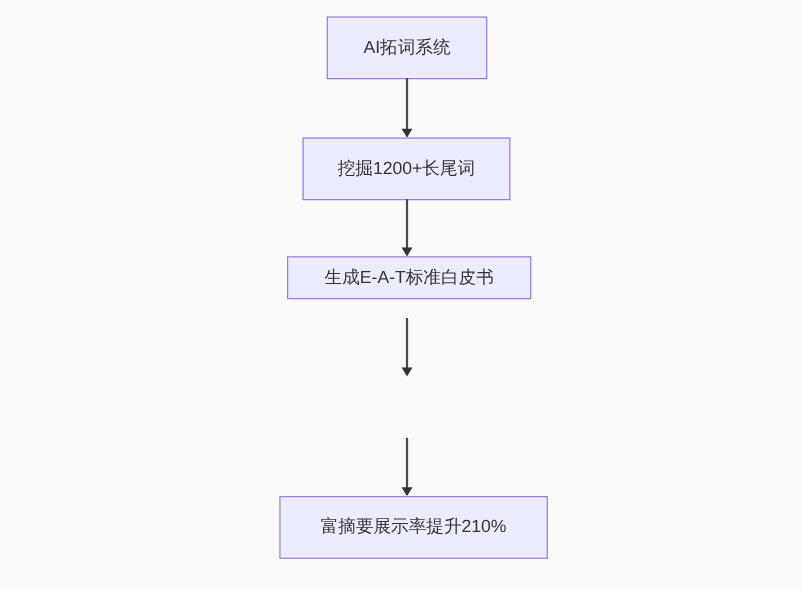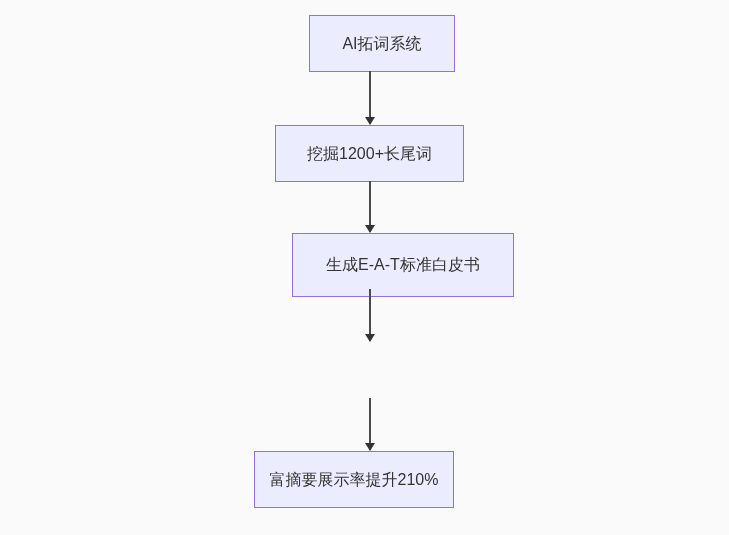--- a/index.html
+++ b/index.html
@@ -18,25 +18,25 @@
     border: 1.5px solid #9370db;
     color: #333333;
     font-size: 16px;
     line-height: 1;
     display: flex;
     align-items: center;
     justify-content: center;
     text-align: center;
     white-space: nowrap;
   }
-  .n0 { left: 297px; top:  15px; width: 146px; height: 57px; margin-left: 12px; }
+  .n0 { left: 297px; top:  15px; width: 146px; height: 57px; }
   .n1 { left: 275px; top: 125px; width: 189px; height: 57px; }
-  .n2 { left: 261px; top: 233px; width: 222px; height: 64px; margin-left: 31px; }
+  .n2 { left: 261px; top: 233px; width: 222px; height: 39px; }
   .n3 { left: 264px; top: 342px; width: 216px; height: 57px; }
-  .n4 { left: 254px; top: 451px; width: 200px; height: 57px; }
+  .n4 { left: 254px; top: 451px; width: 244px; height: 57px; }
 
   .edge {
     position: absolute;
     left: 369px;
     width: 2px;
     background: #4b4b4b;
   }
   .edge::after {
     content: "";
     position: absolute;

